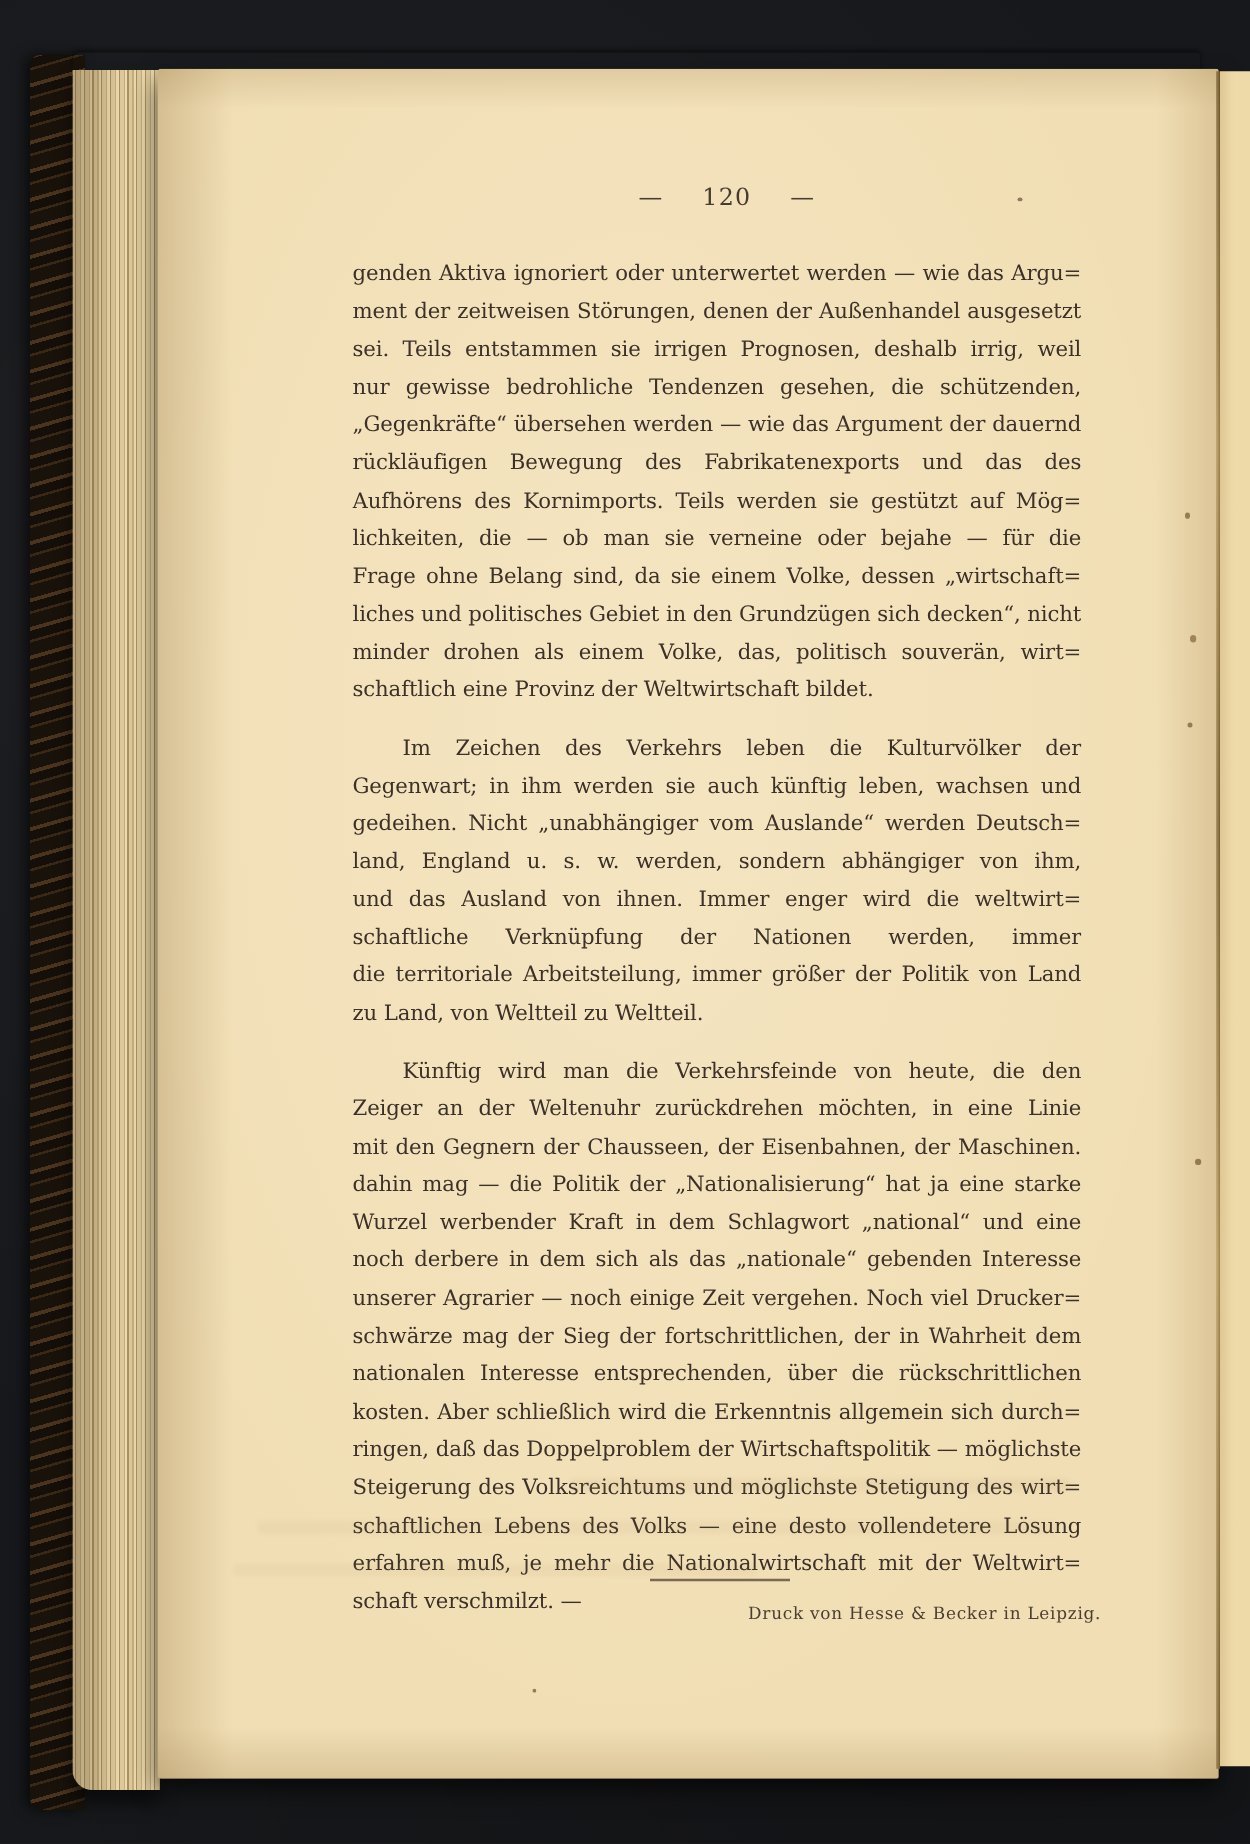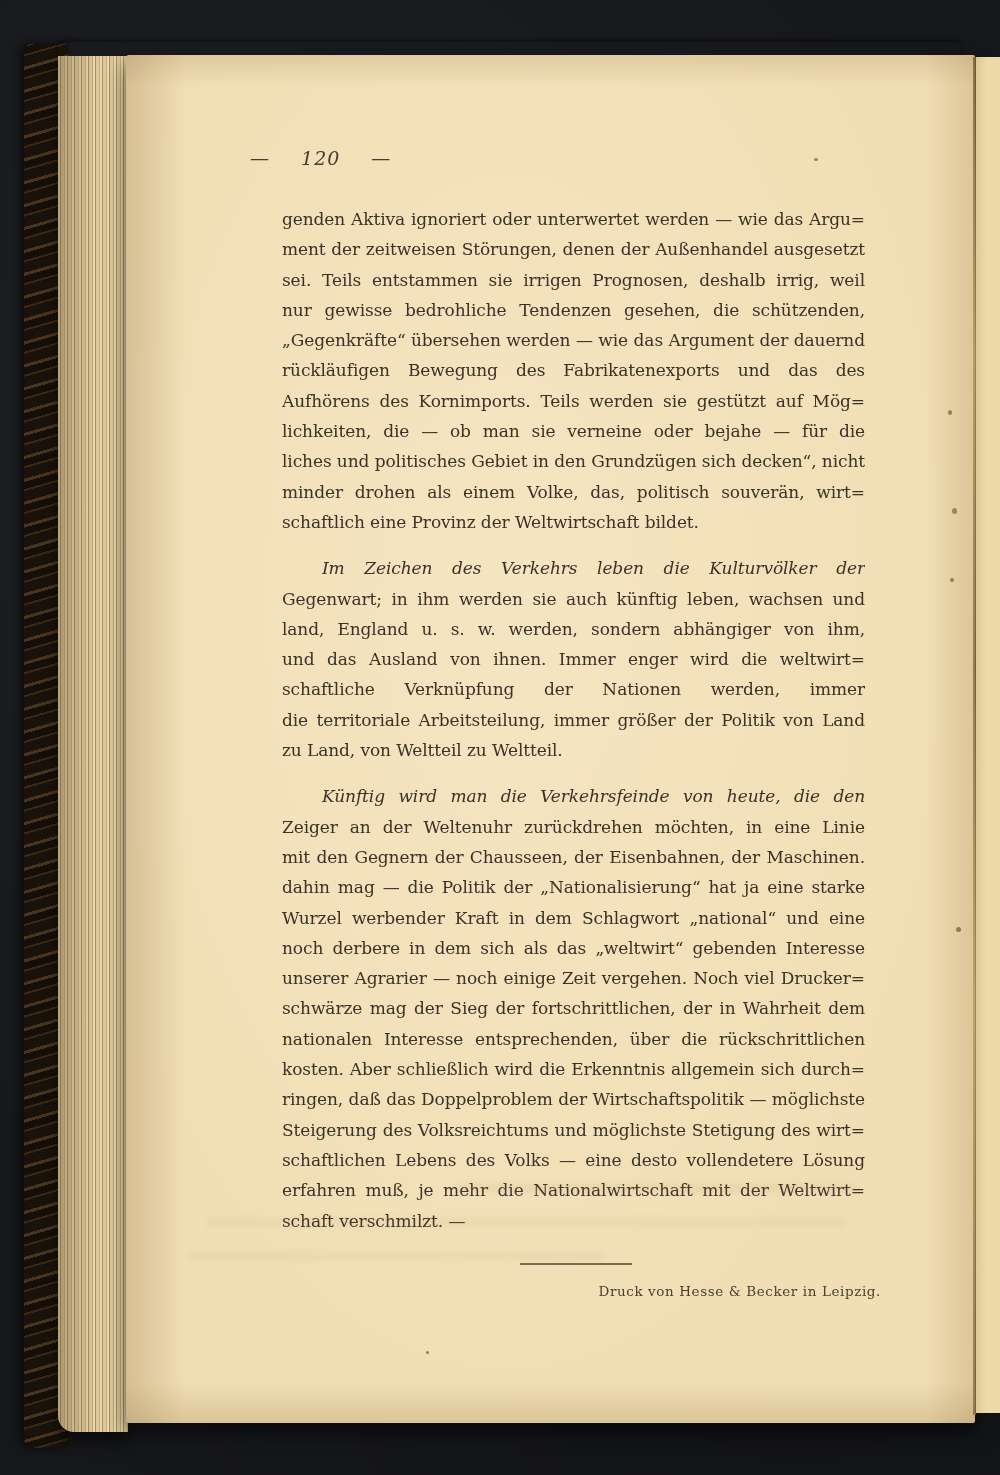--- a/index.html
+++ b/index.html
@@ -81,47 +81,46 @@
     opacity: 0.85;
   }
   .facing-page {
     position: absolute;
     left: 976px; top: 57px; width: 24px; height: 1356px;
     background: linear-gradient(90deg, #dfc795, var(--facing-page, #eedaa9) 45%);
   }
   
   .page-number-row {
     position: absolute;
-    left: 124px; top: 92px; width: 615px;
-    text-align: left;
+    left: 148px; top: 92px; width: 615px;
+    text-align: center;
     font-size: 19px;
     letter-spacing: 1px;
     word-spacing: 24px;
     color: #46false;
     color: #463c31;
-    font-style: italic;
   }
   
   .text-block {
     position: absolute;
     left: 140px; top: 133px; width: 615px;
     font-size: 17px;
     letter-spacing: -0.1px;
     color: var(--ink, #3b3128);
   }
   .paragraph { margin: 16px; }
   .line {
     height: 30.3px;
     line-height: 30.3px;
     text-align: justify;
     text-align-last: justify;
     white-space: normal;
     overflow: hidden;
   }
-  .line.indent { text-indent: 40px; font-style: italic; }
+  .line.indent { text-indent: 40px; }
   .line.last { text-align-last: left; }
   
   .end-rule {
     position: absolute;
     left: 394px; top: 1208px; width: 112px; height: 2px;
     background: var(--rule, #5b4c3a);
     opacity: 0.8;
   }
   .imprint {
     position: absolute;
@@ -183,40 +182,42 @@
     <main class="text-block" id="text-block">
         <div class="paragraph">
           <div class="line">genden Aktiva ignoriert oder unterwertet werden — wie das Argu=</div>
           <div class="line">ment der zeitweisen Störungen, denen der Außenhandel ausgesetzt</div>
           <div class="line">sei.  Teils entstammen sie irrigen Prognosen, deshalb irrig, weil</div>
           <div class="line">nur gewisse bedrohliche Tendenzen gesehen, die schützenden, stärkeren</div>
           <div class="line">„Gegenkräfte“ übersehen werden — wie das Argument der dauernd</div>
           <div class="line">rückläufigen Bewegung des Fabrikatenexports und das des plötzlichen</div>
           <div class="line">Aufhörens des Kornimports.  Teils werden sie gestützt auf Mög=</div>
           <div class="line">lichkeiten, die — ob man sie verneine oder bejahe — für die</div>
+          <div class="line">Frage ohne Belang sind, da sie einem Volke, dessen „wirtschaft=</div>
           <div class="line">liches und politisches Gebiet in den Grundzügen sich decken“, nicht</div>
           <div class="line">minder drohen als einem Volke, das, politisch souverän, wirt=</div>
           <div class="line last">schaftlich eine Provinz der Weltwirtschaft bildet.</div>
         </div>
         <div class="paragraph">
           <div class="line indent">Im Zeichen des Verkehrs leben die Kulturvölker der</div>
           <div class="line">Gegenwart; in ihm werden sie auch künftig leben, wachsen und</div>
+          <div class="line">gedeihen.  Nicht „unabhängiger vom Auslande“ werden Deutsch=</div>
           <div class="line">land, England u. s. w. werden, sondern abhängiger von ihm,</div>
           <div class="line">und das Ausland von ihnen.  Immer enger wird die weltwirt=</div>
           <div class="line">schaftliche Verknüpfung der Nationen werden, immer vollkommener</div>
           <div class="line">die territoriale Arbeitsteilung, immer größer der Politik von Land</div>
           <div class="line last">zu Land, von Weltteil zu Weltteil.</div>
         </div>
         <div class="paragraph">
           <div class="line indent">Künftig wird man die Verkehrsfeinde von heute, die den</div>
           <div class="line">Zeiger an der Weltenuhr zurückdrehen möchten, in eine Linie stellen</div>
           <div class="line">mit den Gegnern der Chausseen, der Eisenbahnen, der Maschinen. Bis</div>
           <div class="line">dahin mag — die Politik der „Nationalisierung“ hat ja eine starke</div>
           <div class="line">Wurzel werbender Kraft in dem Schlagwort „national“ und eine</div>
-          <div class="line">noch derbere in dem sich als das „weltwirt“ gebenden Interesse</div>
+          <div class="line">noch derbere in dem sich als das „nationale“ gebenden Interesse</div>
           <div class="line">unserer Agrarier — noch einige Zeit vergehen.  Noch viel Drucker=</div>
           <div class="line">schwärze mag der Sieg der fortschrittlichen, der in Wahrheit dem</div>
           <div class="line">nationalen Interesse entsprechenden, über die rückschrittlichen Ideen</div>
           <div class="line">kosten.  Aber schließlich wird die Erkenntnis allgemein sich durch=</div>
           <div class="line">ringen, daß das Doppelproblem der Wirtschaftspolitik — möglichste</div>
           <div class="line">Steigerung des Volksreichtums und möglichste Stetigung des wirt=</div>
           <div class="line">schaftlichen Lebens des Volks — eine desto vollendetere Lösung</div>
           <div class="line">erfahren muß, je mehr die Nationalwirtschaft mit der Weltwirt=</div>
           <div class="line last">schaft verschmilzt. —</div>
         </div>

